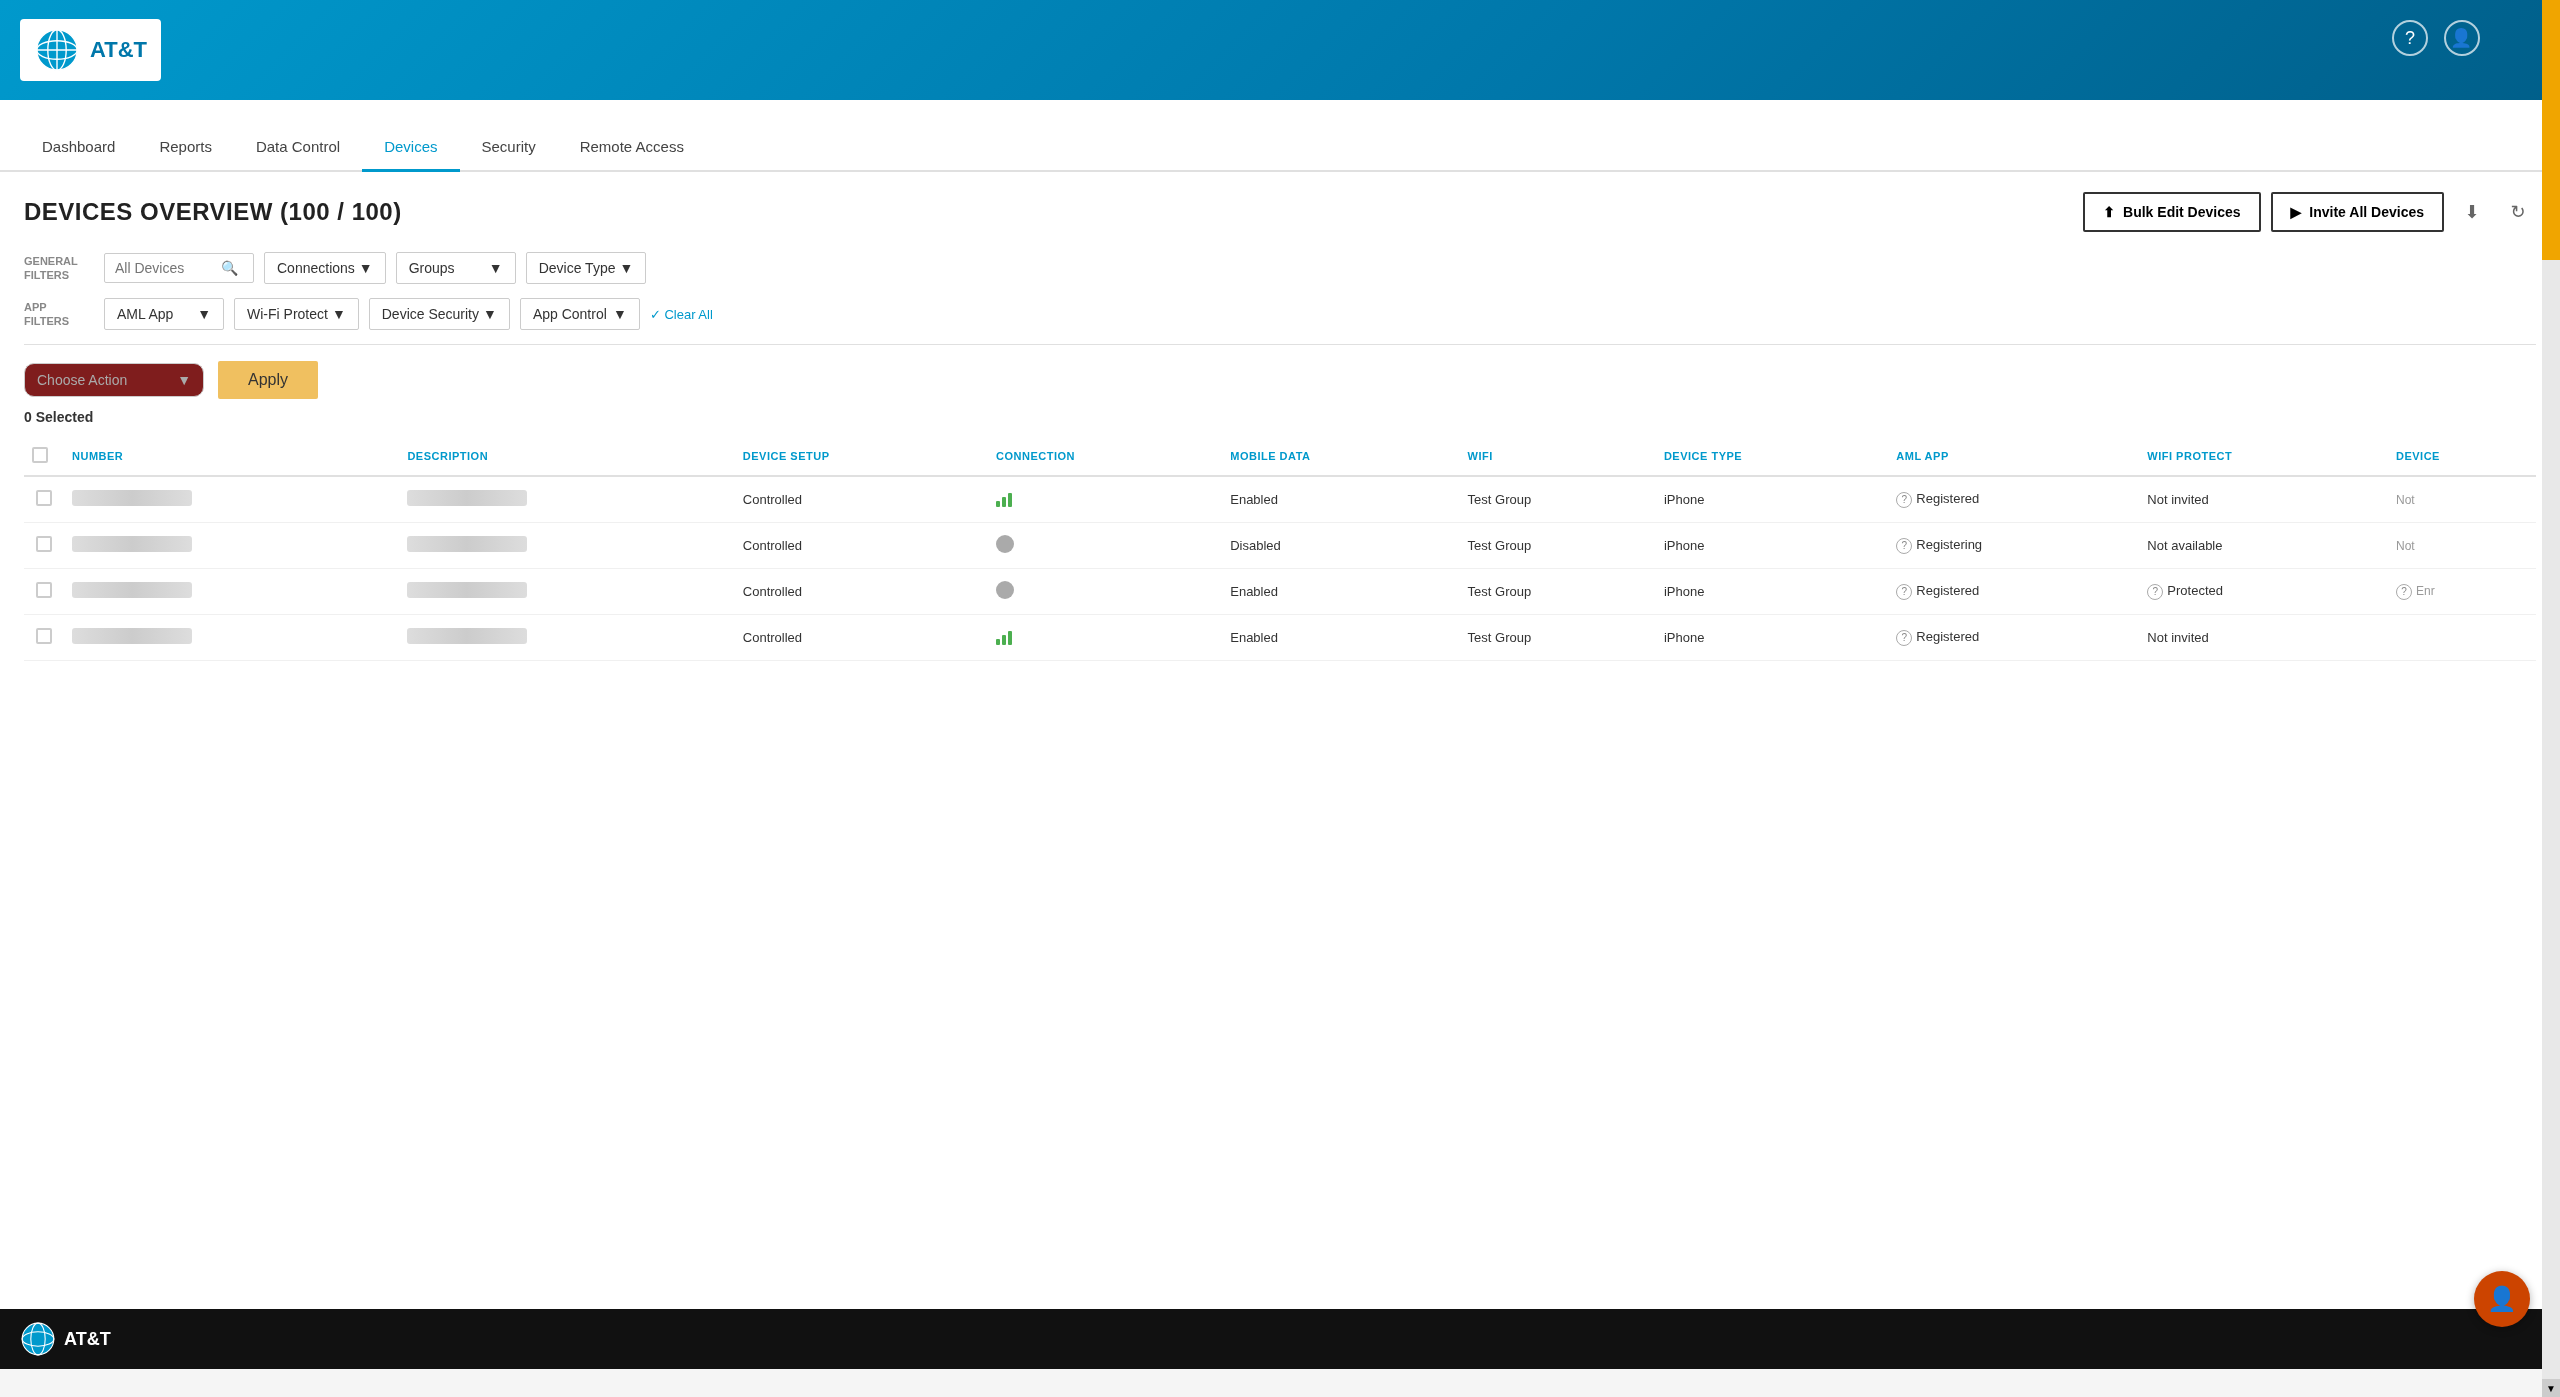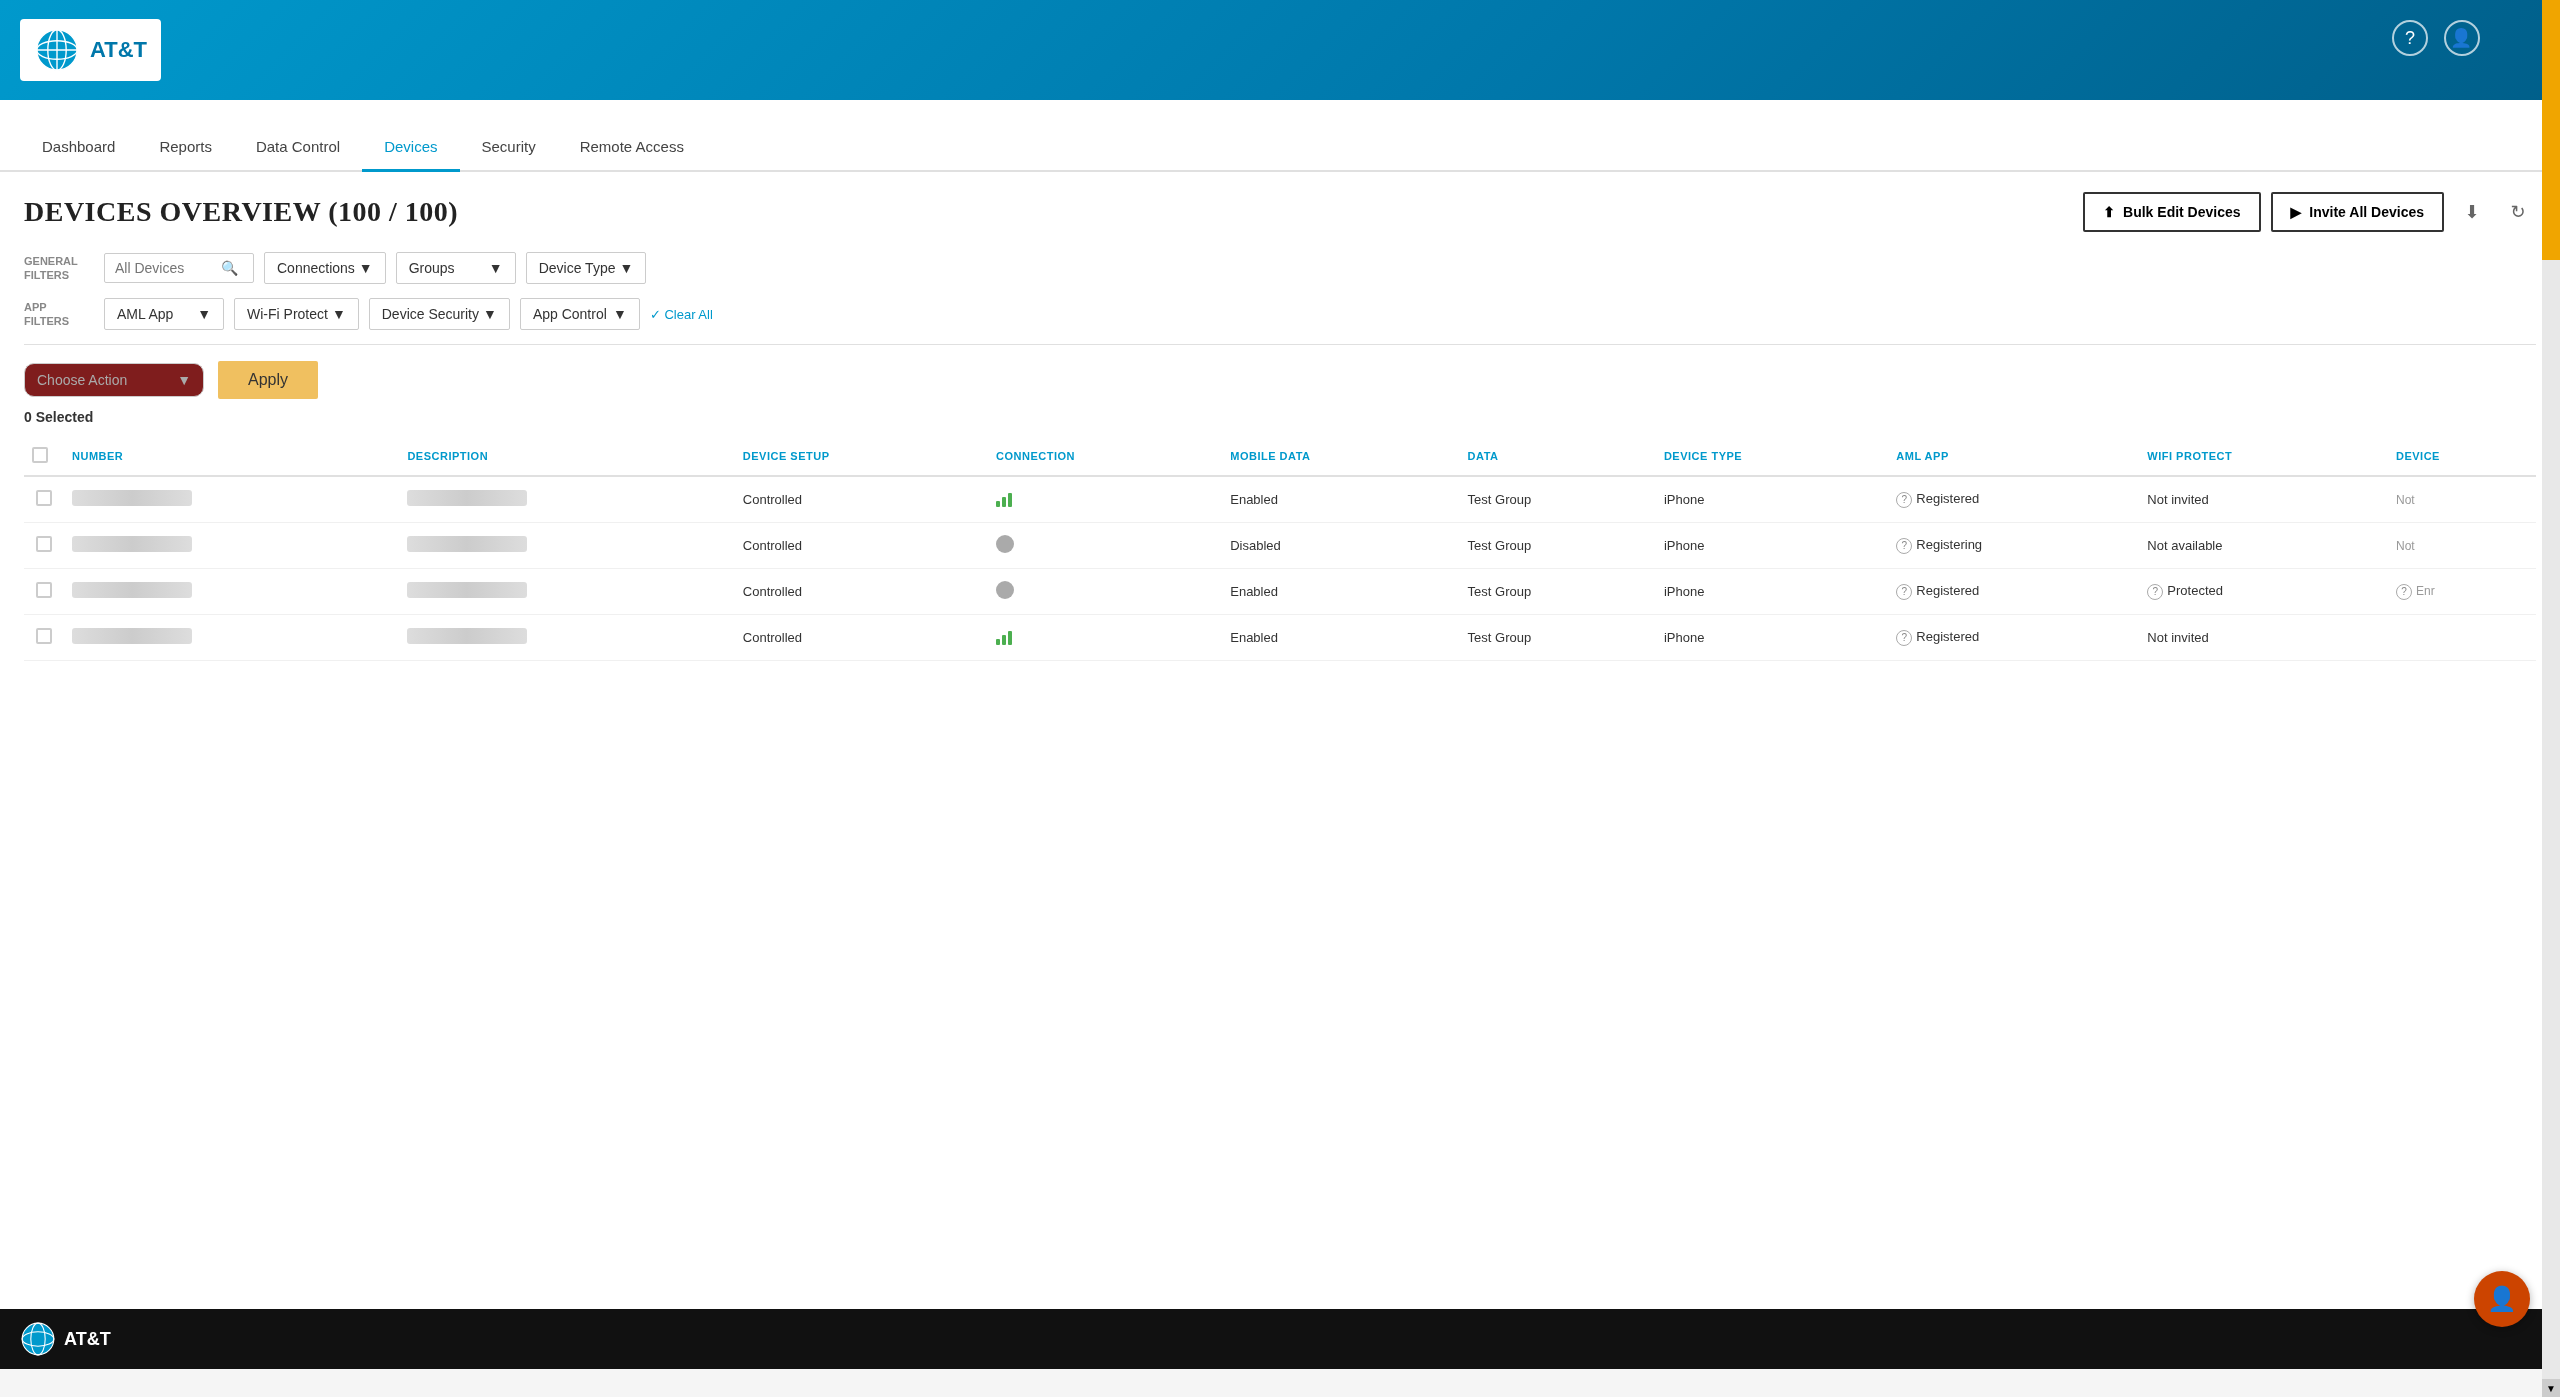--- a/index.html
+++ b/index.html
@@ -85,25 +85,24 @@
     }
 
     
     .page-header-row {
       display: flex;
       align-items: center;
       justify-content: space-between;
       margin-bottom: 20px;
     }
     .page-title {
-      font-size: 28px;
+      font-size: 24px;
       font-weight: bold;
       color: #222;
       letter-spacing: 0.5px;
-      font-family: Liberation Serif, serif;
     }
     .header-actions {
       display: flex;
       align-items: center;
       gap: 10px;
     }
     .action-btn {
       display: flex;
       align-items: center;
       gap: 8px;
@@ -464,21 +463,21 @@
     <thead>
       <tr>
         <th class="checkbox-cell">
           <div class="checkbox"></div>
         </th>
         <th>NUMBER</th>
         <th>DESCRIPTION</th>
         <th>DEVICE SETUP</th>
         <th>CONNECTION</th>
         <th>MOBILE DATA</th>
-        <th>DATA</th>
+        <th>WIFI</th>
         <th>DEVICE TYPE</th>
         <th>AML APP</th>
         <th>WIFI PROTECT</th>
         <th>DEVICE</th>
       </tr>
     </thead>
     <tbody id="table-body">
         <tr>
           <td class="checkbox-cell"><div class="checkbox"></div></td>
           <td><span class="blurred-cell"></span></td>

